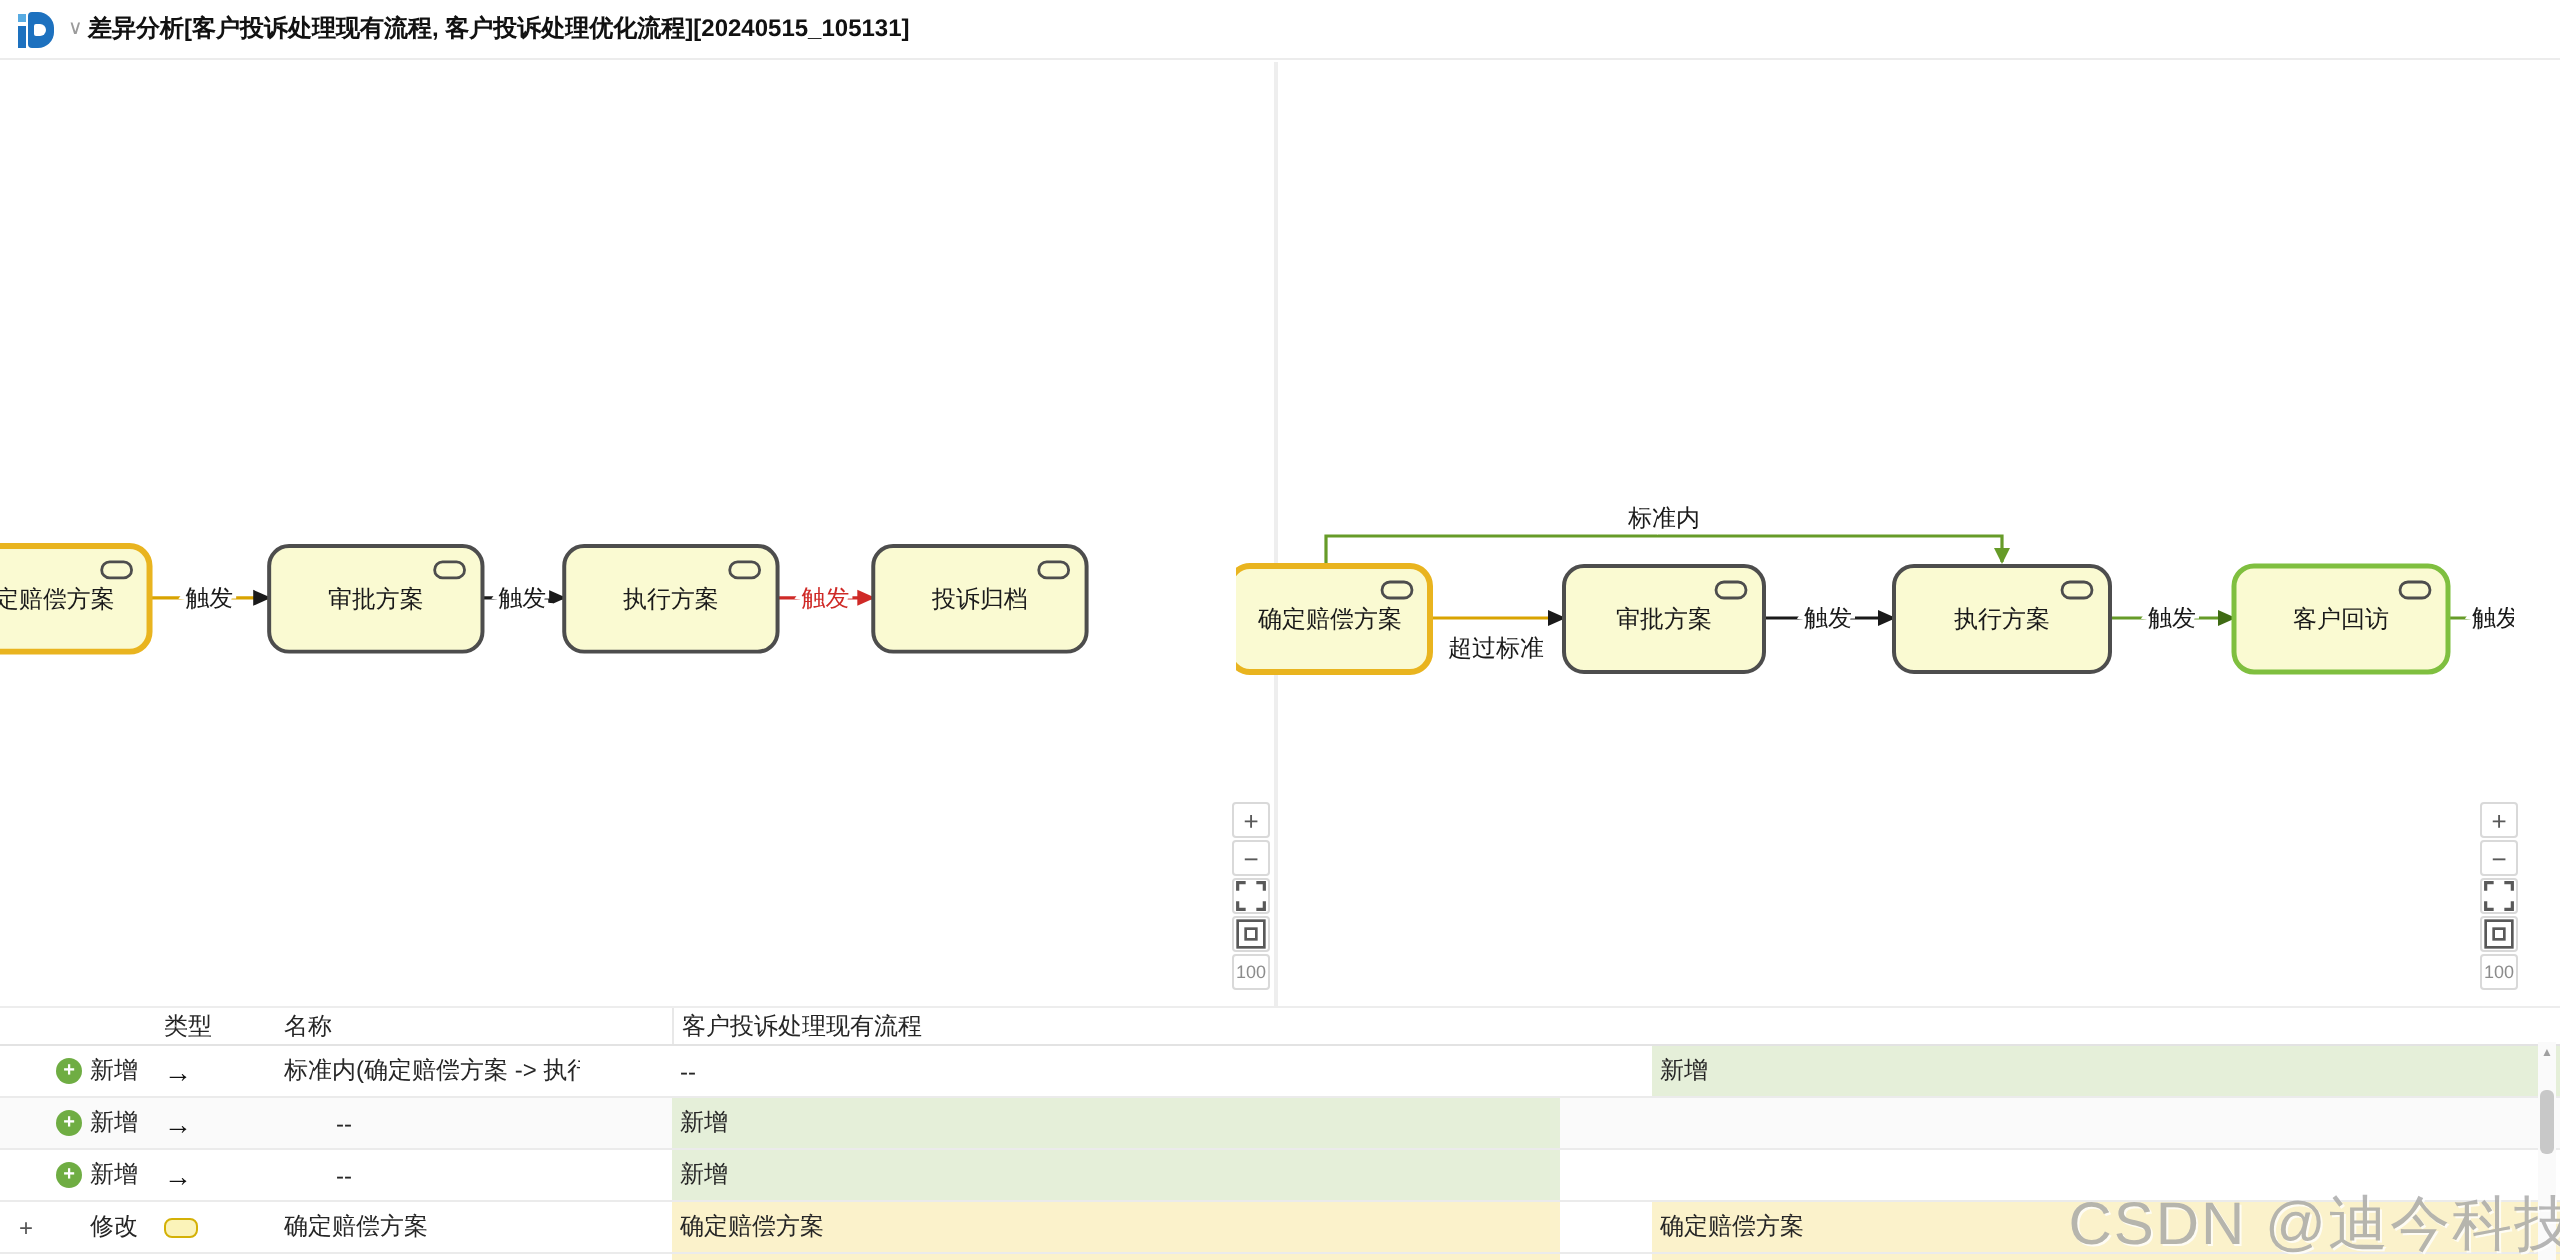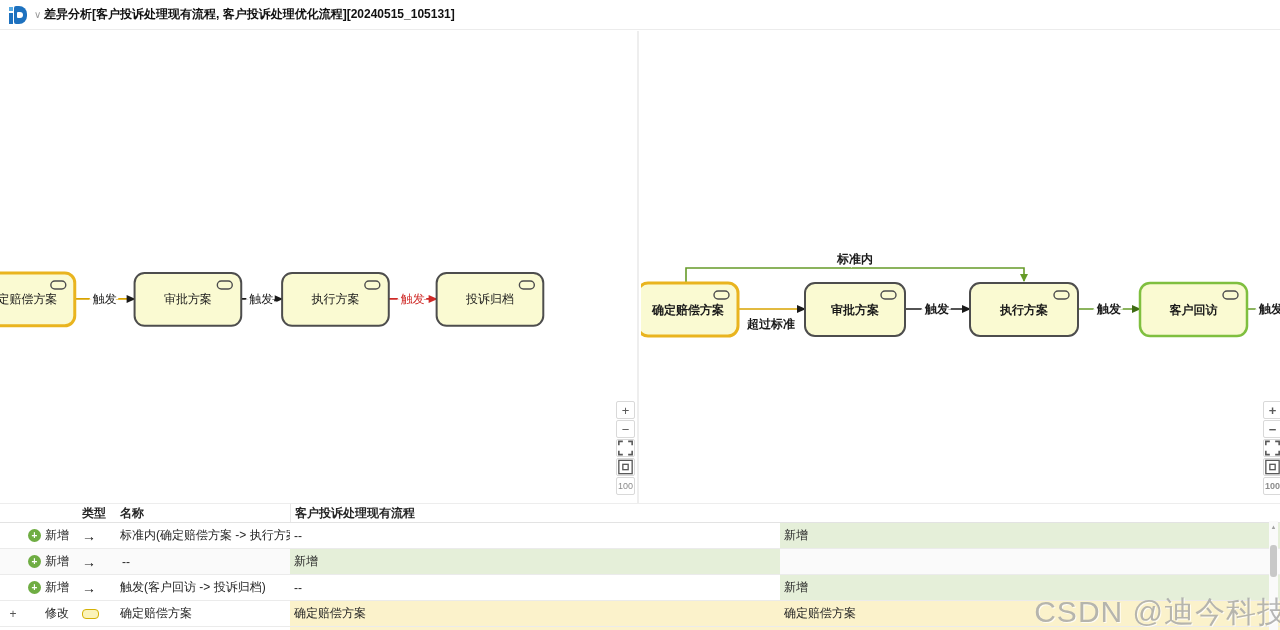--- a/index.html
+++ b/index.html
@@ -16,49 +16,49 @@
     background:#fff; border-radius:1px 3px 3px 1px; }
   .logo .d-bar { position:absolute; left:1px; top:8px; width:4px; height:11px; background:#1d71bf; }
   .logo .d-dot { position:absolute; left:1px; top:2px; width:4px; height:4px; background:#58abe2; }
   .logo-caret { color:#9b9b9b; font-size:10px; margin-left:6px; }
   .title { position:absolute; left:0; right:0; text-align:left; font-size:12px; font-weight:700; color:#111;margin-left:44px; }
 
   
   .canvas { position:absolute; top:31px; left:0; width:1280px; height:472px; background:#fff; }
   .panel { position:absolute; top:0; height:472px; }
   .panel.left  { left:0; width:639px; border-right:2px solid #eeeeee; }
-  .panel.right { left:641px; width:639px;font-weight:bold; }
+  .panel.right { left:618px; width:639px; }
   .panel svg { display:block; width:100%; height:100%; }
   .node-label { font-size:12px; font-family:"Liberation Sans","DejaVu Sans",sans-serif; }
   .edge-label { font-size:12px; font-family:"Liberation Sans","DejaVu Sans",sans-serif;
     paint-order:stroke; stroke:#ffffff; stroke-width:4px; }
 
   
   .zoomctl { position:absolute; bottom:8px; display:flex; flex-direction:column; gap:1px; z-index:5; }
   .panel.left  .zoomctl { right:2px; }
   .panel.right .zoomctl { right:-2px; }
   .zbtn { width:19px; height:18px; background:#fff; border:1px solid #d9d9d9; border-radius:2px;
     display:flex; align-items:center; justify-content:center; font-size:13px; color:#595959;
     cursor:pointer; line-height:1; }
   .zbtn.lvl { font-size:9px; color:#8c8c8c; }
 
   
   .difftable { position:absolute; top:503px; left:0; width:1280px; height:127px; background:#fff;
     border-top:1px solid #ededed; overflow:hidden; font-size:12px; }
   .trow { display:grid; grid-template-columns:26px 52px 40px 172px 490px 1fr;
     align-items:center; border-bottom:1px solid #ebebeb; }
-  .thead { height:19px; font-weight:700; border-bottom:1px solid #e3e3e3; }
+  .thead { height:19px; font-weight:400; border-bottom:1px solid #e3e3e3; }
   .thead .cell-old, .thead .cell-new { border-left:1px solid #e8e8e8; height:100%; display:flex; align-items:center; }
   .tbody-row { height:26px; }
   .tbody-row.alt { background:#fafafa; }
   .cell { overflow:hidden; white-space:nowrap; height:100%; display:flex; align-items:center; }
   .cell-exp { justify-content:center; color:#555; font-size:12px; }
   .cell-type { padding-left:4px; }
-  .cell-name { padding-left:2px; }
-  .cell-old, .cell-new { padding-left:4px; }
+  .cell-name { padding-left:2px;margin-left:22px; }
+  .cell-old, .cell-new { padding-left:4px;margin-left:46px; }
   .bg-green { background:#e5efd9; }
   .bg-yellow { background:#fbf2cb; }
   .chg { display:flex; align-items:center; gap:4px; padding-left:2px; }
   .chg-ico { width:13px; height:13px; border-radius:50%; color:#fff; font-size:10px; font-weight:700;
     display:flex; align-items:center; justify-content:center; line-height:1; }
   .chg-add .chg-ico { background:#6fad43; }
   .type-arrow { font-size:14px; font-weight:700; color:#111; }
   .type-node { display:inline-block; width:17px; height:10px; border-radius:4px;
     border:1.5px solid #d4b106; background:#fbf3b9; }
 
@@ -223,21 +223,20 @@
         <div class="cell cell-exp"></div>
         <div class="cell ">
           <span class="chg chg-add">
             <span class="chg-ico">+</span>
             <span>新增</span>
           </span>
         </div>
         <div class="cell cell-type">
           <span class="type-arrow">→</span>
         </div>
-        <div class="cell cell-name">触发(客户回访 -&gt; 投诉归档)</div>
         <div class="cell cell-old">--</div>
         <div class="cell cell-new bg-green">新增</div>
       </div>
       <div class="trow tbody-row">
         <div class="cell cell-exp">+</div>
         <div class="cell ">
           <span class="chg chg-modify">
             <span class="chg-ico">!</span>
             <span>修改</span>
           </span>

